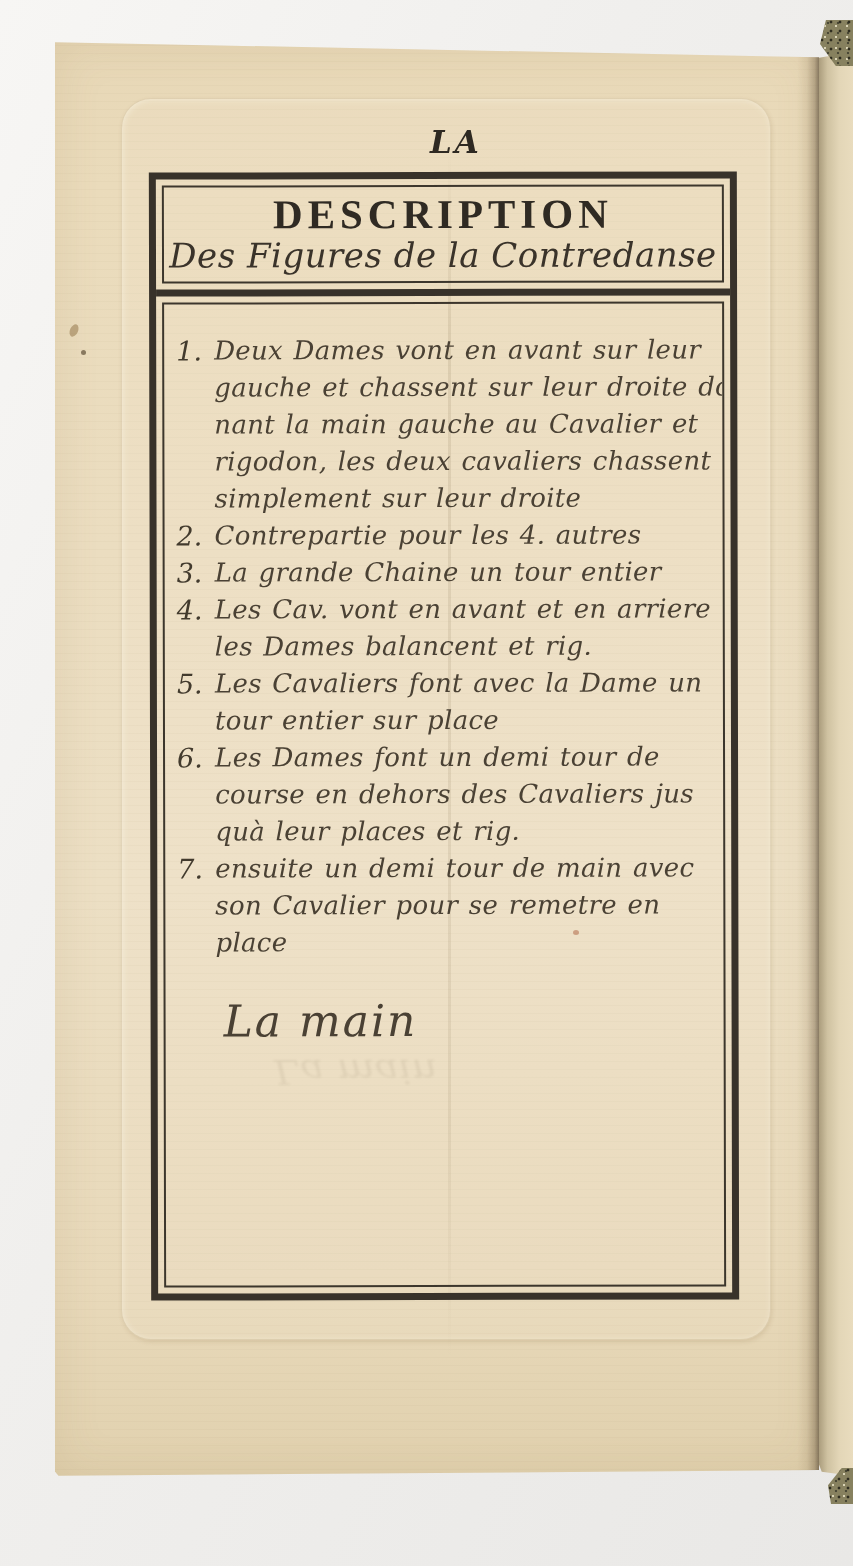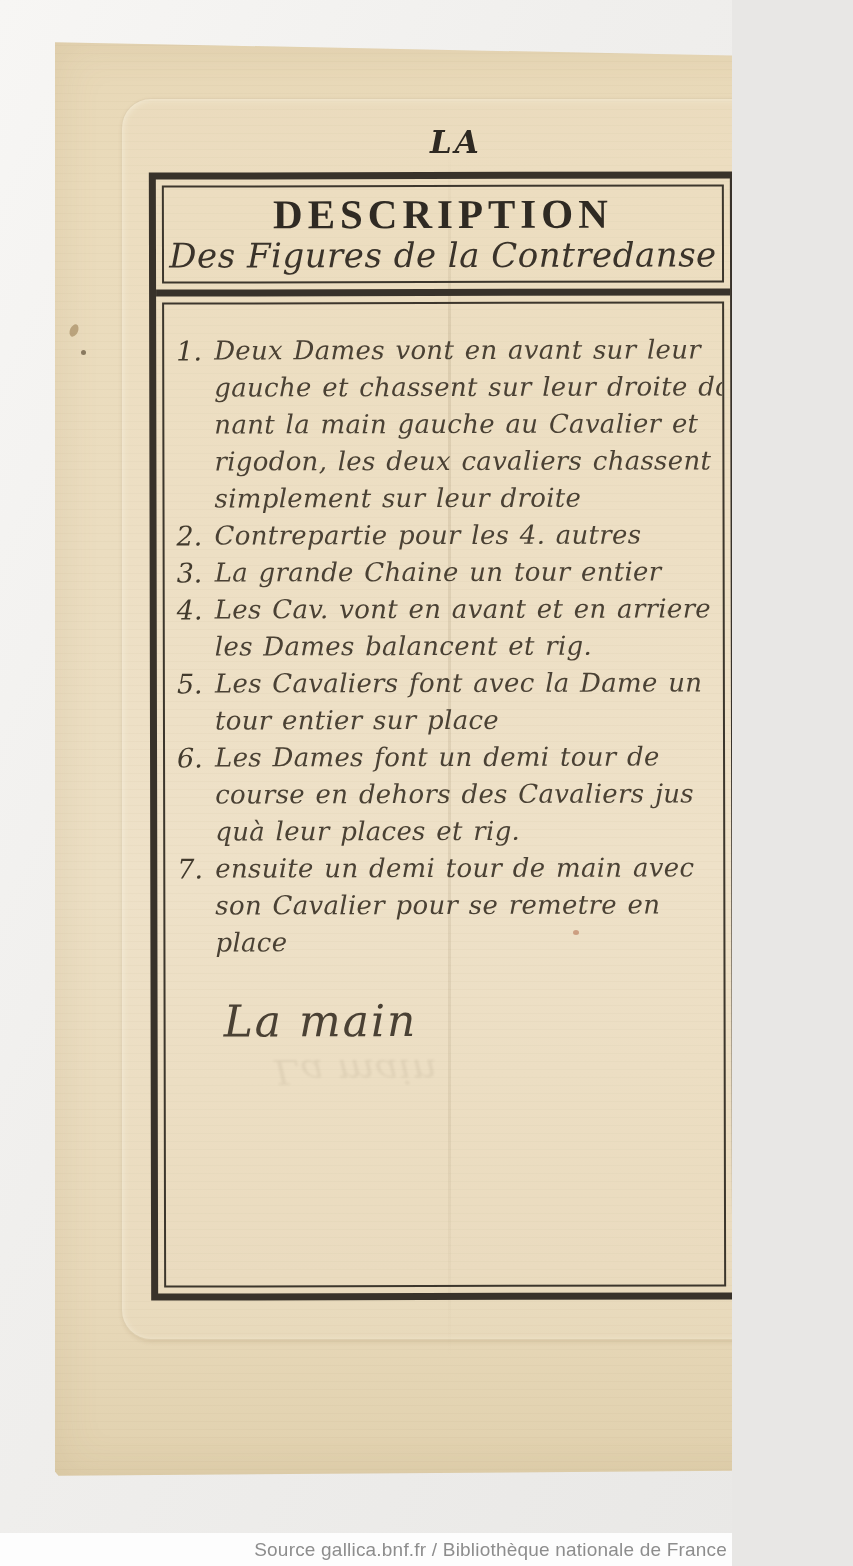--- a/index.html
+++ b/index.html
@@ -1,20 +1,20 @@
 <!DOCTYPE html>
 <html><head>
 <meta charset="utf-8">
 <style>
   * { box-sizing: border-box; margin: 0; padding: 0; }
   html, body { margin: 0; background: #e8e7e5; }
 
   .scan {
     position: relative;
-    width: 732px; height: 1566px;
+    width: 853px; height: 1566px;
     overflow: hidden;
     background: linear-gradient(115deg, #f7f6f4 0%, #f0efed 40%, #e9e8e6 100%);
     font-family: "DejaVu Serif", serif;
   }
 
   
   .page {
     position: absolute;
     left: 55px; top: 40px;
     width: 764px; height: 1438px;
@@ -291,17 +291,14 @@
     </div>
 
     <div class="gutter-shadow"></div>
     <div class="page-vignette"></div>
   </div>
 
   <div class="next-page"></div>
   <div class="cover cover-top"></div>
   <div class="cover cover-bottom"></div>
 
-  <div class="footer">
-    <span>Source gallica.bnf.fr / Bibliothèque nationale de France</span>
-  </div>
 
 </div>
 
 </body></html>

